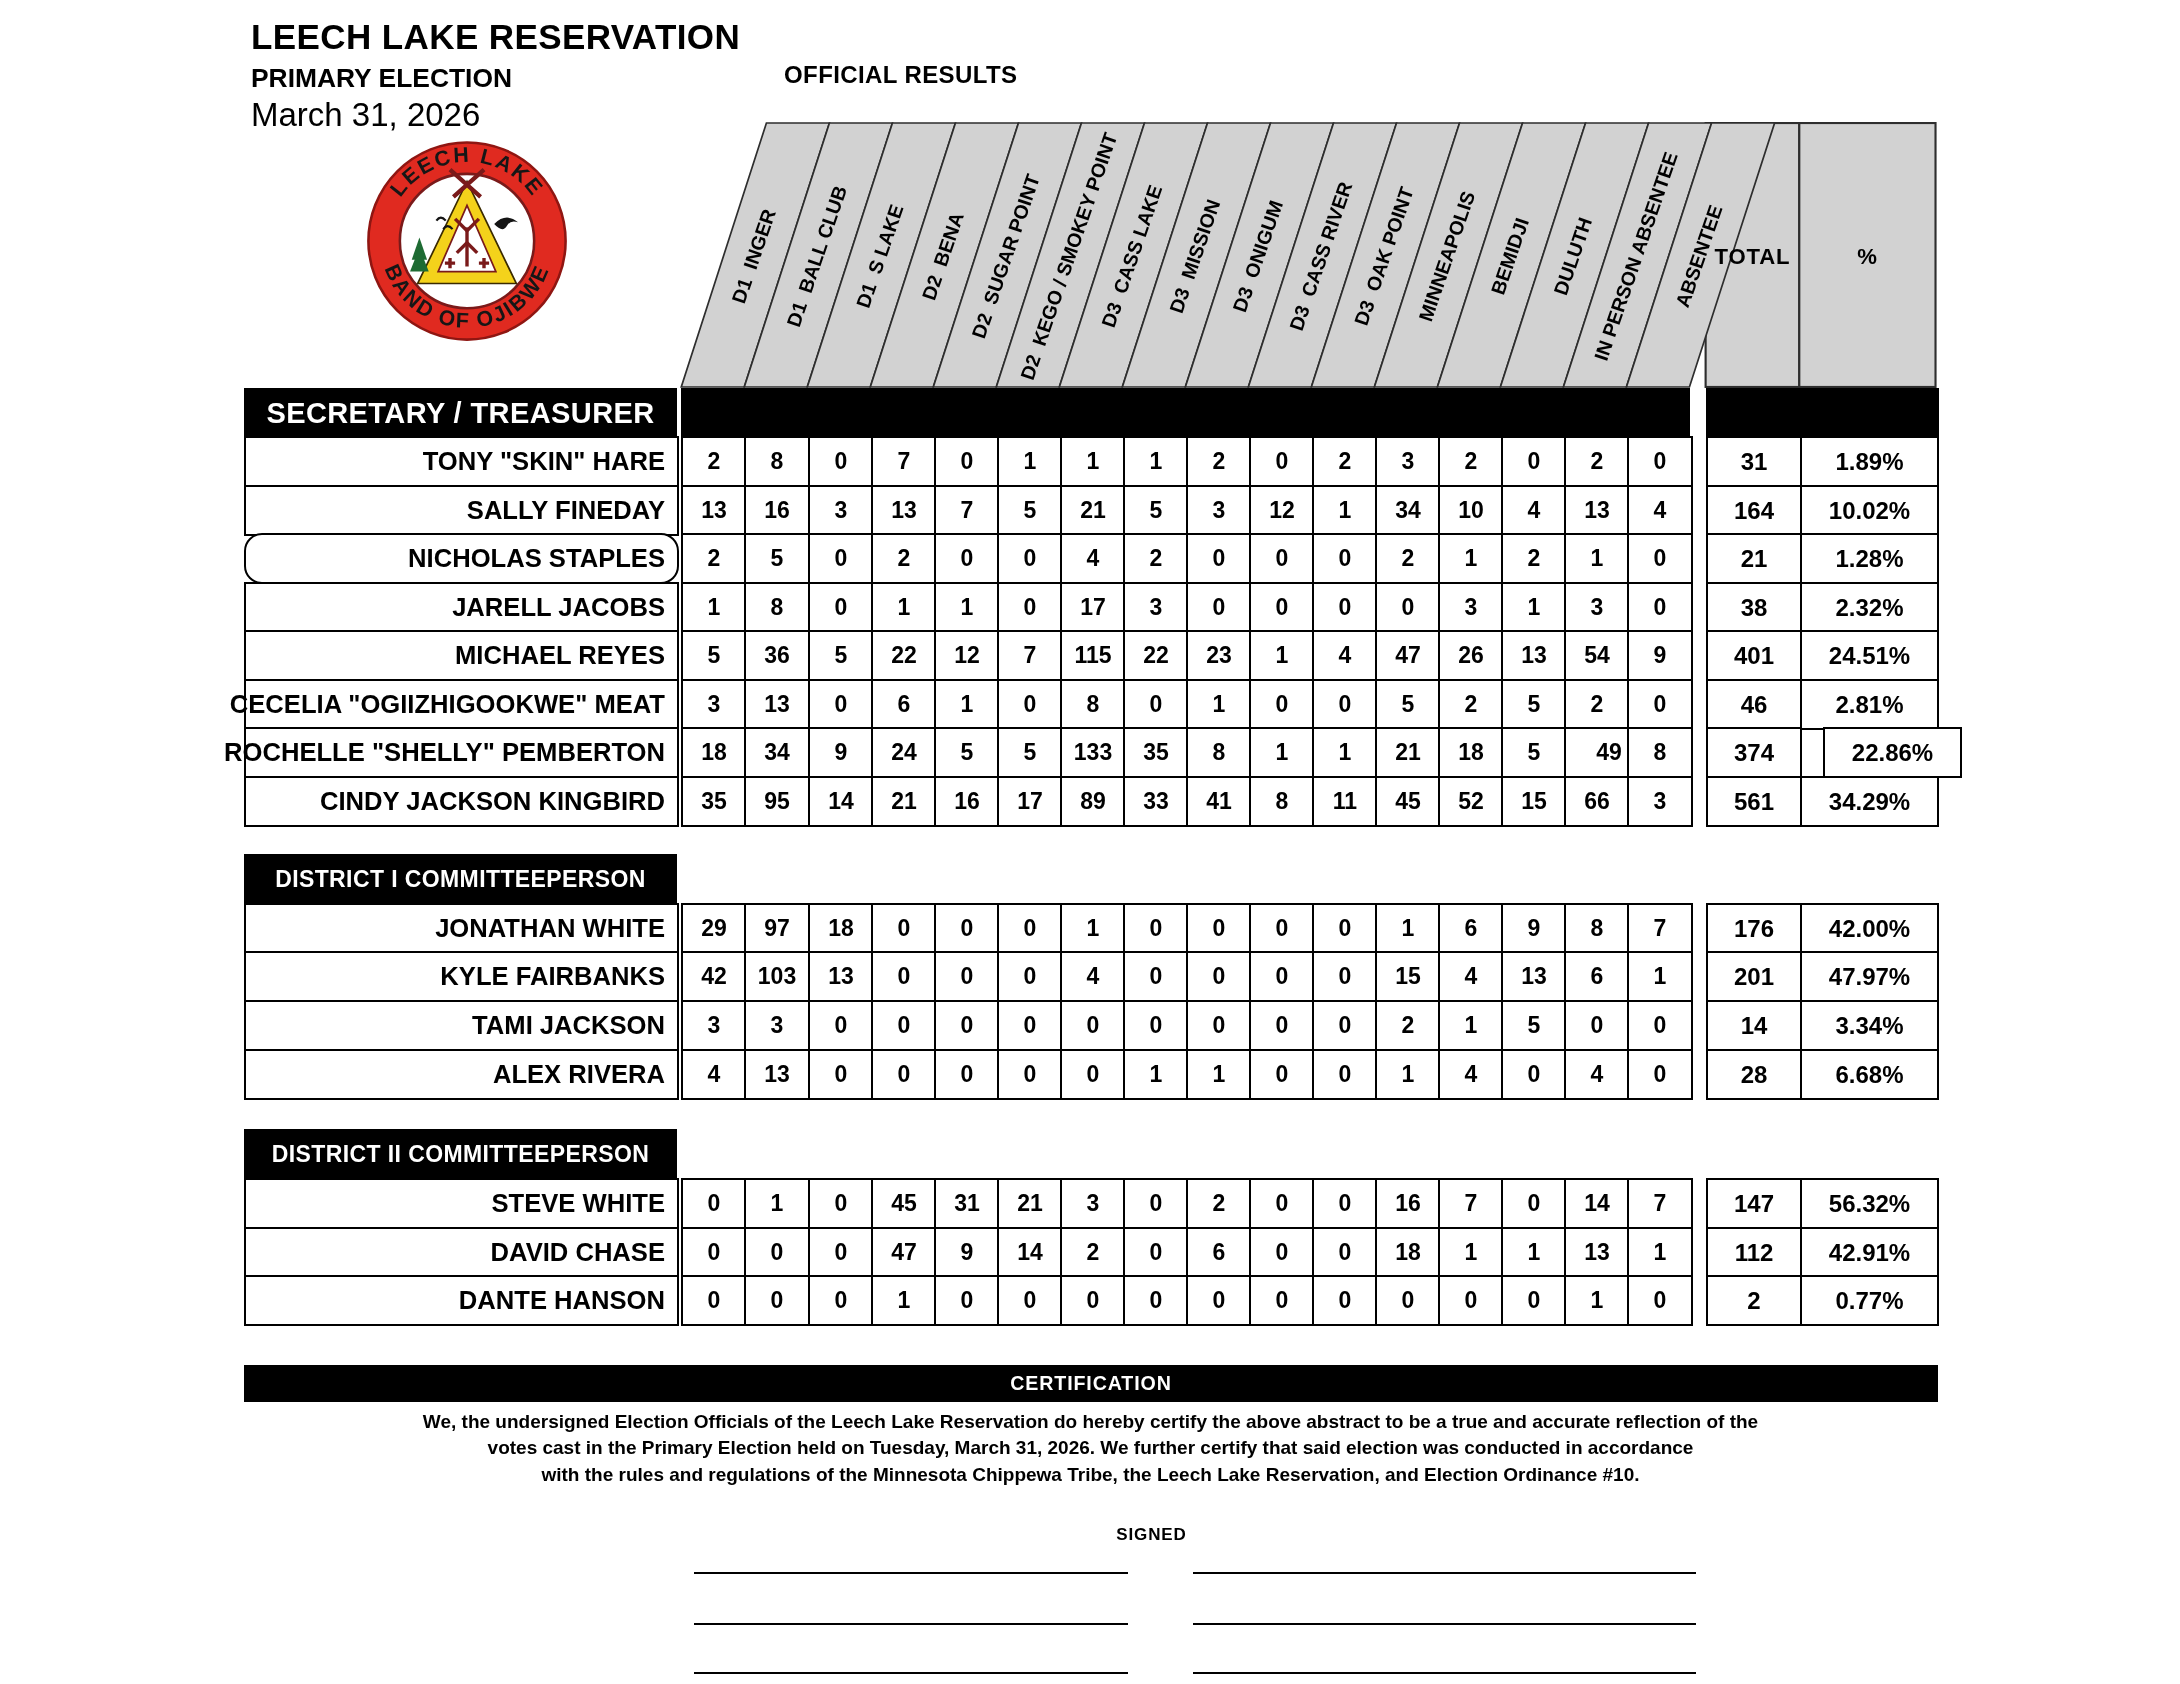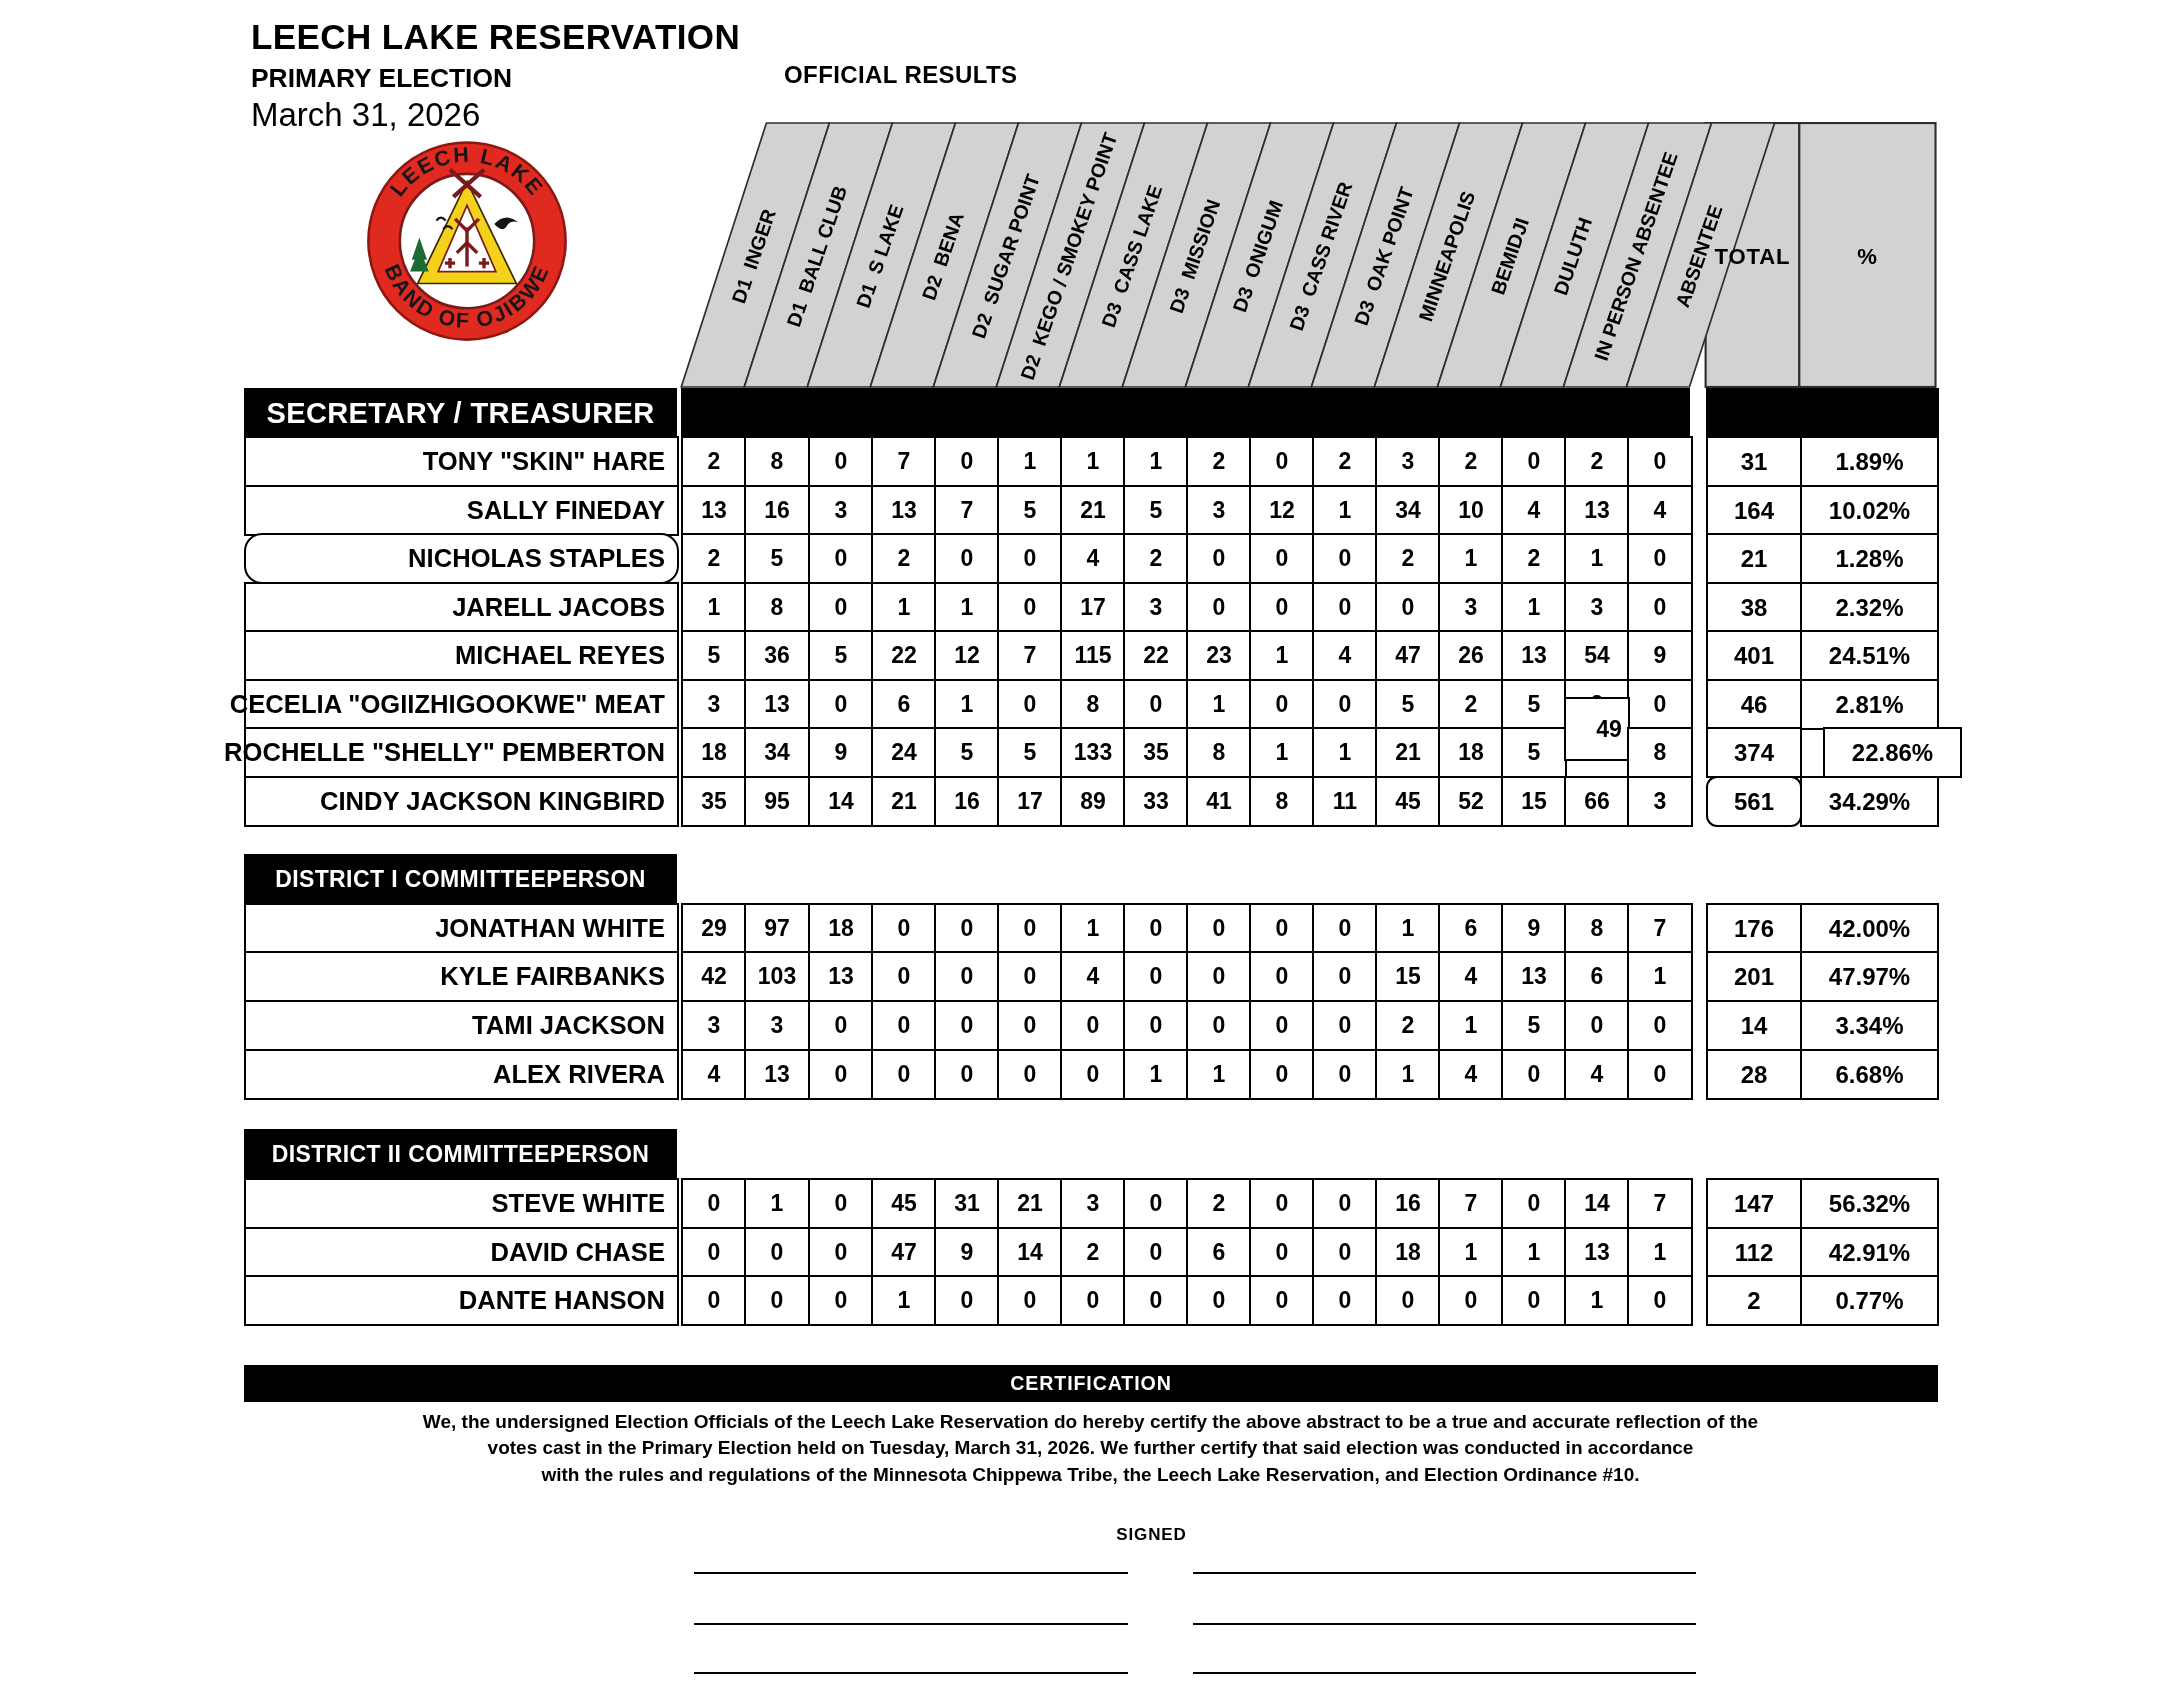--- a/index.html
+++ b/index.html
@@ -248,42 +248,42 @@
       <div class="cell vote" style="left: 934px; top: 727px; width: 66px; height: 51px;">5</div>
       <div class="cell vote" style="left: 997px; top: 727px; width: 66px; height: 51px;">5</div>
       <div class="cell vote" style="left: 1060px; top: 727px; width: 66px; height: 51px;">133</div>
       <div class="cell vote" style="left: 1123px; top: 727px; width: 66px; height: 51px;">35</div>
       <div class="cell vote" style="left: 1186px; top: 727px; width: 66px; height: 51px;">8</div>
       <div class="cell vote" style="left: 1249px; top: 727px; width: 66px; height: 51px;">1</div>
       <div class="cell vote" style="left: 1312px; top: 727px; width: 66px; height: 51px;">1</div>
       <div class="cell vote" style="left: 1375px; top: 727px; width: 66px; height: 51px;">21</div>
       <div class="cell vote" style="left: 1438px; top: 727px; width: 66px; height: 51px;">18</div>
       <div class="cell vote" style="left: 1501px; top: 727px; width: 66px; height: 51px;">5</div>
-      <div class="cell vote" style="left: 1564px; top: 697px; width: 66px; height: 64px; padding-left: 24px;">49</div>
+      <div class="cell vote" style="left: 1564px; top: 727px; width: 66px; height: 51px; padding-left: 24px;">49</div>
       <div class="cell vote" style="left: 1627px; top: 727px; width: 66px; height: 51px;">8</div>
       <div class="cell total" style="left: 1706px; top: 727px; width: 96px; height: 51px;">374</div>
       <div class="cell pct" style="left: 1800px; top: 727px; width: 139px; height: 51px; margin-left: 23px;">22.86%</div>
       <div class="cell name" style="left: 244px; top: 776px; width: 435px; height: 51px;">CINDY JACKSON KINGBIRD</div>
       <div class="cell vote" style="left: 681px; top: 776px; width: 66px; height: 51px;">35</div>
       <div class="cell vote" style="left: 744px; top: 776px; width: 66px; height: 51px;">95</div>
       <div class="cell vote" style="left: 808px; top: 776px; width: 66px; height: 51px;">14</div>
       <div class="cell vote" style="left: 871px; top: 776px; width: 66px; height: 51px;">21</div>
       <div class="cell vote" style="left: 934px; top: 776px; width: 66px; height: 51px;">16</div>
       <div class="cell vote" style="left: 997px; top: 776px; width: 66px; height: 51px;">17</div>
       <div class="cell vote" style="left: 1060px; top: 776px; width: 66px; height: 51px;">89</div>
       <div class="cell vote" style="left: 1123px; top: 776px; width: 66px; height: 51px;">33</div>
       <div class="cell vote" style="left: 1186px; top: 776px; width: 66px; height: 51px;">41</div>
       <div class="cell vote" style="left: 1249px; top: 776px; width: 66px; height: 51px;">8</div>
       <div class="cell vote" style="left: 1312px; top: 776px; width: 66px; height: 51px;">11</div>
       <div class="cell vote" style="left: 1375px; top: 776px; width: 66px; height: 51px;">45</div>
       <div class="cell vote" style="left: 1438px; top: 776px; width: 66px; height: 51px;">52</div>
       <div class="cell vote" style="left: 1501px; top: 776px; width: 66px; height: 51px;">15</div>
       <div class="cell vote" style="left: 1564px; top: 776px; width: 66px; height: 51px;">66</div>
       <div class="cell vote" style="left: 1627px; top: 776px; width: 66px; height: 51px;">3</div>
-      <div class="cell total" style="left: 1706px; top: 776px; width: 96px; height: 51px; border-radius: 11px;">561</div>
+      <div class="cell total" style="left: 1706px; top: 776px; width: 96px; height: 51px;">561</div>
       <div class="cell pct" style="left: 1800px; top: 776px; width: 139px; height: 51px;">34.29%</div>
       <div class="bar sm" style="left: 244px; top: 854px; width: 433px; height: 51px;">DISTRICT I COMMITTEEPERSON</div>
       <div class="cell name" style="left: 244px; top: 903px; width: 435px; height: 51px;">JONATHAN WHITE</div>
       <div class="cell vote" style="left: 681px; top: 903px; width: 66px; height: 51px;">29</div>
       <div class="cell vote" style="left: 744px; top: 903px; width: 66px; height: 51px;">97</div>
       <div class="cell vote" style="left: 808px; top: 903px; width: 66px; height: 51px;">18</div>
       <div class="cell vote" style="left: 871px; top: 903px; width: 66px; height: 51px;">0</div>
       <div class="cell vote" style="left: 934px; top: 903px; width: 66px; height: 51px;">0</div>
       <div class="cell vote" style="left: 997px; top: 903px; width: 66px; height: 51px;">0</div>
       <div class="cell vote" style="left: 1060px; top: 903px; width: 66px; height: 51px;">1</div>

